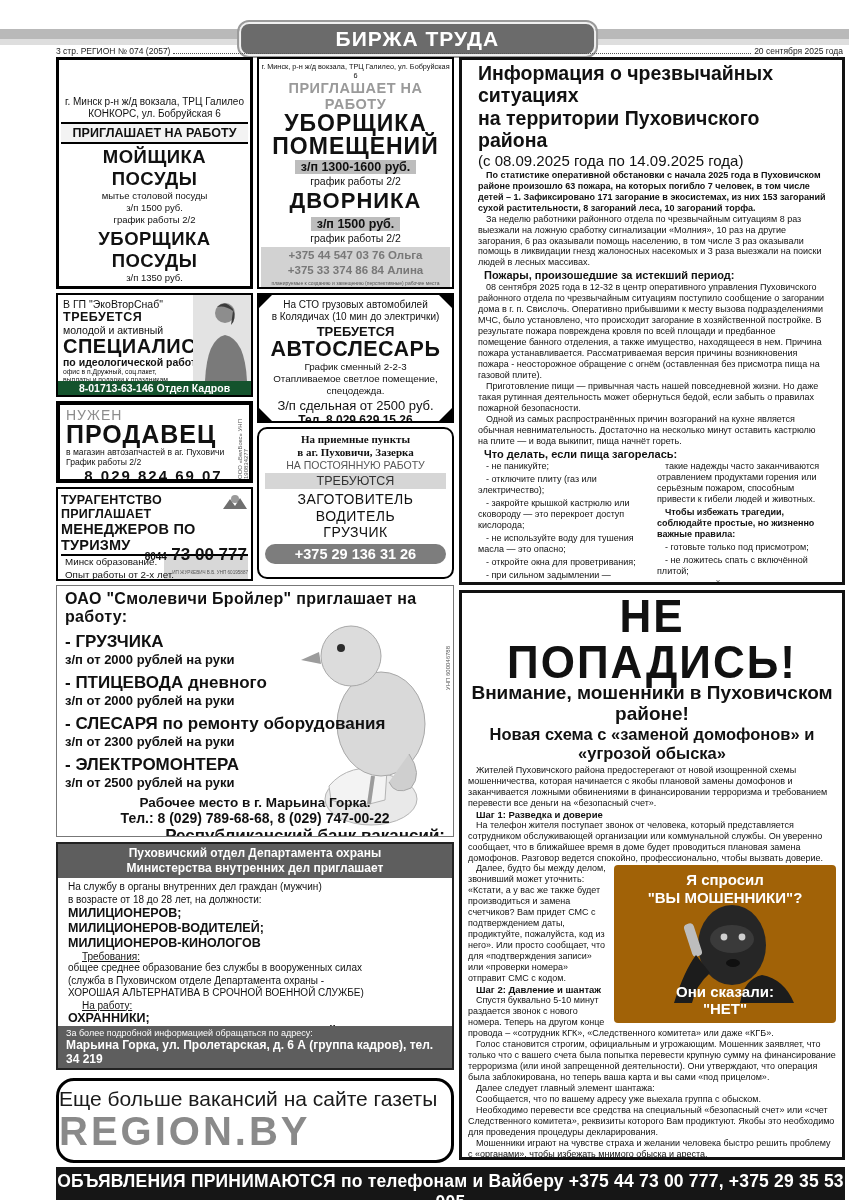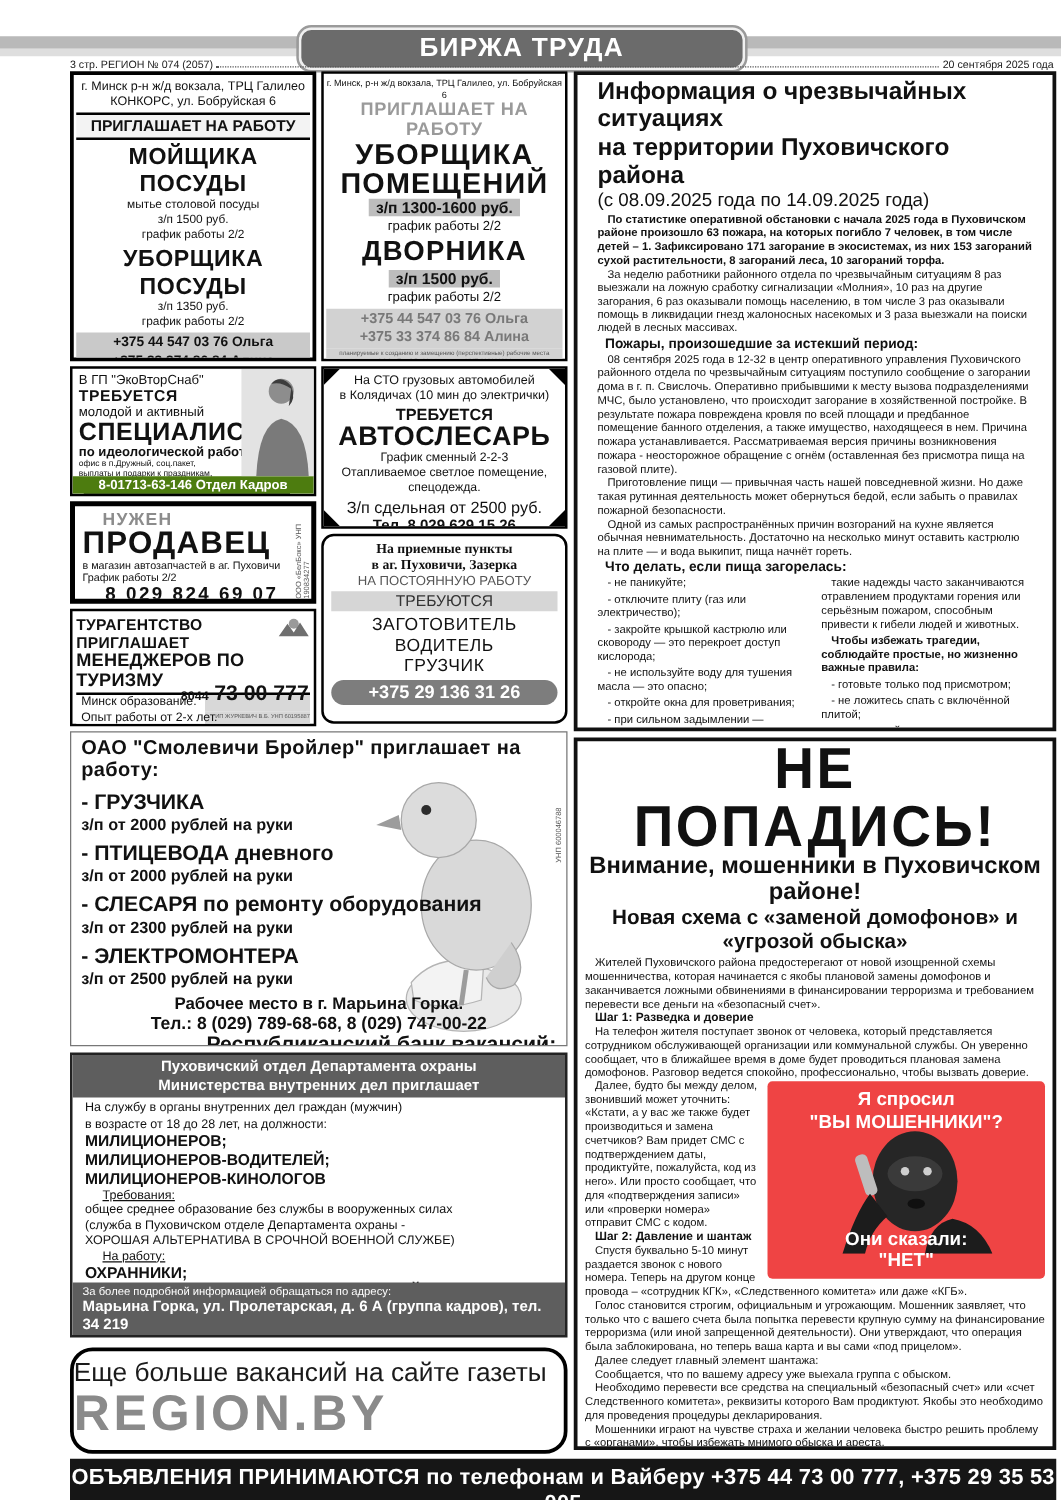--- a/index.html
+++ b/index.html
@@ -23,21 +23,21 @@
   
   .content { position:absolute; top:57px; left:56px; right:4px; display:flex; gap:5px; }
   .left-wrap { width:398px; flex:none; }
   .right-col { flex:1; }
   .two-ads, .two-cols { display:flex; gap:4px; }
   .col-a, .col-b { width:197px; flex:none; display:flex; flex-direction:column; gap:4px; }
   .ad { background:#fff; border:2px solid #000; overflow:hidden; position:relative; }
   .ctr { text-align:center; }
   
   .ad-konkors { width:197px; height:232px; border:3px solid #000; padding:2px; }
-  .ad-konkors .loc { font-size:10px; line-height:1.15; padding:2px 2px 3px; }
+  .ad-konkors .loc { font-size:10px; line-height:1.15; padding:2px 2px 3px;margin-top:32px; }
   .ad-konkors .invite { border-top:2px solid #000; border-bottom:2px solid #000; background:#f3f3f3; font-weight:bold; font-size:12.5px; padding:2px 0; }
   .ad-konkors .job { font-weight:900; font-size:18.5px; letter-spacing:.5px; margin-top:2px; }
   .ad-konkors .det { font-size:9.5px; line-height:1.25; }
   .ad-konkors .phones { background:#c9c9c9; font-weight:bold; font-size:11px; margin-top:3px; padding:1px 0; line-height:1.3; }
   
   .ad-galileo { width:197px; height:232px; padding:3px 2px; }
   .ad-galileo .loc { font-size:7.3px; }
   .ad-galileo .invite { font-weight:900; font-size:14.5px; color:#9a9a9a; letter-spacing:.5px; }
   .ad-galileo .job1 { font-weight:900; font-size:23px; line-height:.98; letter-spacing:1px; }
   .ad-galileo .hl { display:inline-block; background:#bdbdbd; font-weight:bold; font-size:12.5px; padding:0 6px; margin-top:2px; }
@@ -47,25 +47,25 @@
   .ad-galileo .fine { background:#d2d2d2; font-size:5px; color:#555; line-height:1.2; padding:1px 2px; }
   
   .ad-eko { height:104px; padding:3px 5px; }
   .ad-eko .l1 { font-size:10.5px; }
   .ad-eko .need { font-weight:900; font-size:12.5px; letter-spacing:.5px; }
   .ad-eko .l3 { font-size:10.5px; }
   .ad-eko .ttl { font-weight:900; font-size:20px; letter-spacing:.5px; line-height:1; }
   .ad-eko .sub { font-weight:bold; font-size:10.5px; }
   .ad-eko .d { font-size:6.8px; line-height:1.25; }
   .ad-eko .pay { border:2px solid #000; font-weight:bold; font-size:11px; text-align:center; margin:1px 14px 1px 4px; }
-  .ad-eko .phone { position:absolute; left:0; right:0; bottom:0; background:#4d7c0f; color:#fff; font-weight:900; font-size:10.5px; text-align:center; padding:1px 0; }
+  .ad-eko .phone { position:absolute; left:0; right:0; bottom:0; background:#14532d; color:#fff; font-weight:900; font-size:10.5px; text-align:center; padding:1px 0; }
   .eko-photo { position:absolute; right:0; top:0; width:58px; height:86px; }
   
   .ad-prodavec { height:82px; border-width:4px; padding:2px 8px 2px 6px; }
-  .ad-prodavec .pre { font-weight:700; font-size:14px; color:#8c8c8c; letter-spacing:1px;margin-left:16px; }
+  .ad-prodavec .pre { font-weight:400; font-size:14px; color:#8c8c8c; letter-spacing:1px; }
   .ad-prodavec .ttl { font-weight:900; font-size:25px; letter-spacing:1px; line-height:.95; }
   .ad-prodavec .d { font-size:8.6px; line-height:1.2; }
   .ad-prodavec .phone { font-weight:900; font-size:15px; text-align:center; letter-spacing:2px; }
   
   .ad-turag { height:94px; padding:4px 3px; }
   .ad-turag .l1 { font-weight:900; font-size:12.5px; letter-spacing:.2px; }
   .ad-turag .ttl { font-weight:900; font-size:14.5px; letter-spacing:.2px; border-bottom:2px solid #000; padding-bottom:1px; }
   .ad-turag .d { font-size:9.8px; text-align:left; padding-left:4px; line-height:1.3; background:linear-gradient(to right,#fff 55%, #d8d8d8 55%); }
   .ad-turag .phone-row { position:absolute; right:4px; bottom:14px; font-weight:900;margin-top:28px; }
   .ad-turag .code { font-size:10px; }
@@ -130,21 +130,21 @@
   .wd-cols { display:flex; gap:10px; margin-top:1px; }
   .wd-col { flex:1; }
   .wd-col .artp { margin-bottom:2px; }
   .wd-bold { font-weight:bold; }
   
   .art-scam { margin-top:5px; height:570px; padding:2px 6px; }
   .sc-title { font-weight:900; font-size:44px; letter-spacing:2px; line-height:1; text-align:center; transform:scaleY(1.05); }
   .sc-sub1 { font-weight:900; font-size:19px; text-align:center; line-height:1.1; }
   .sc-sub2 { font-weight:900; font-size:16.5px; text-align:center; line-height:1.15; margin-bottom:2px; }
   .sc-h { font-weight:bold; font-size:9.5px; text-indent:8px; }
-  .meme { float:right; width:222px; height:158px; background:#ef4444; border-radius:4px; margin:2px 0 4px 8px; position:relative; color:#fff; text-align:center; overflow:hidden; }
+  .meme { float:right; width:222px; height:158px; background:#a16207; border-radius:4px; margin:2px 0 4px 8px; position:relative; color:#fff; text-align:center; overflow:hidden; }
   .meme-top { font-weight:900; font-size:15px; line-height:1.15; padding-top:6px; position:relative; z-index:2; }
   .meme-bot { font-weight:900; font-size:15px; line-height:1.15; position:absolute; bottom:6px; left:0; right:0; z-index:2; }
   .meme svg { position:absolute; left:30px; top:28px; z-index:1; }
   
   .footer-bar { position:absolute; left:56px; right:4px; top:1167px; background:#161616; color:#fff; text-align:center; font-weight:900; font-size:17.5px; padding:4px 0; letter-spacing:.2px; }
 </style>
 </head>
 <body>
 
 <div class="page">

